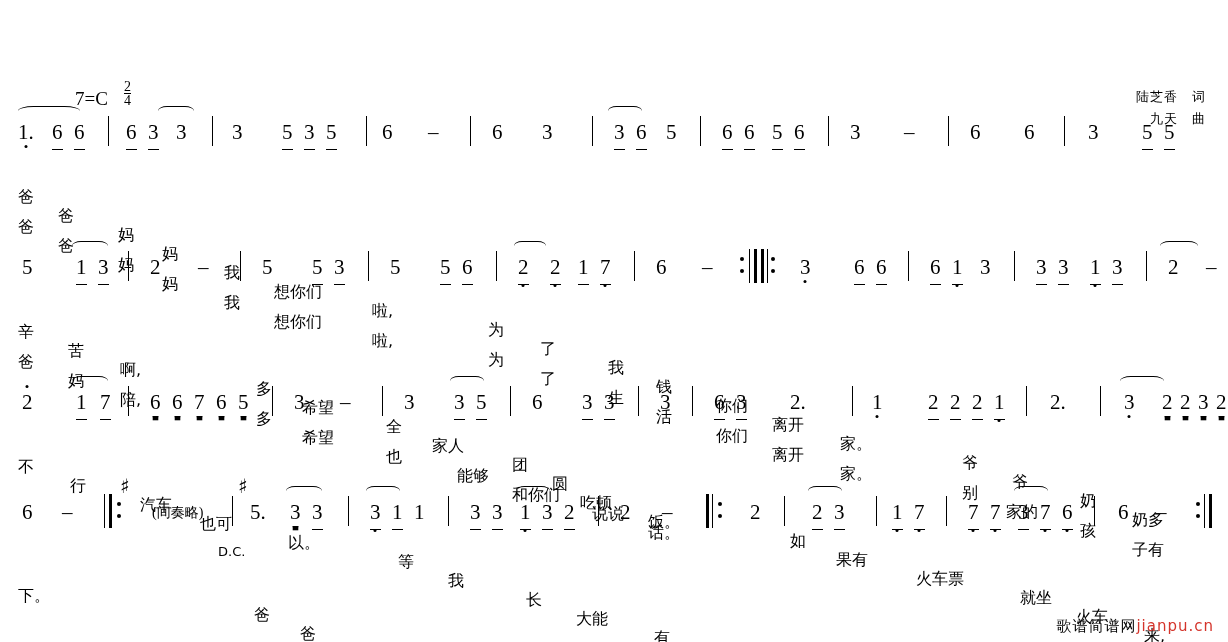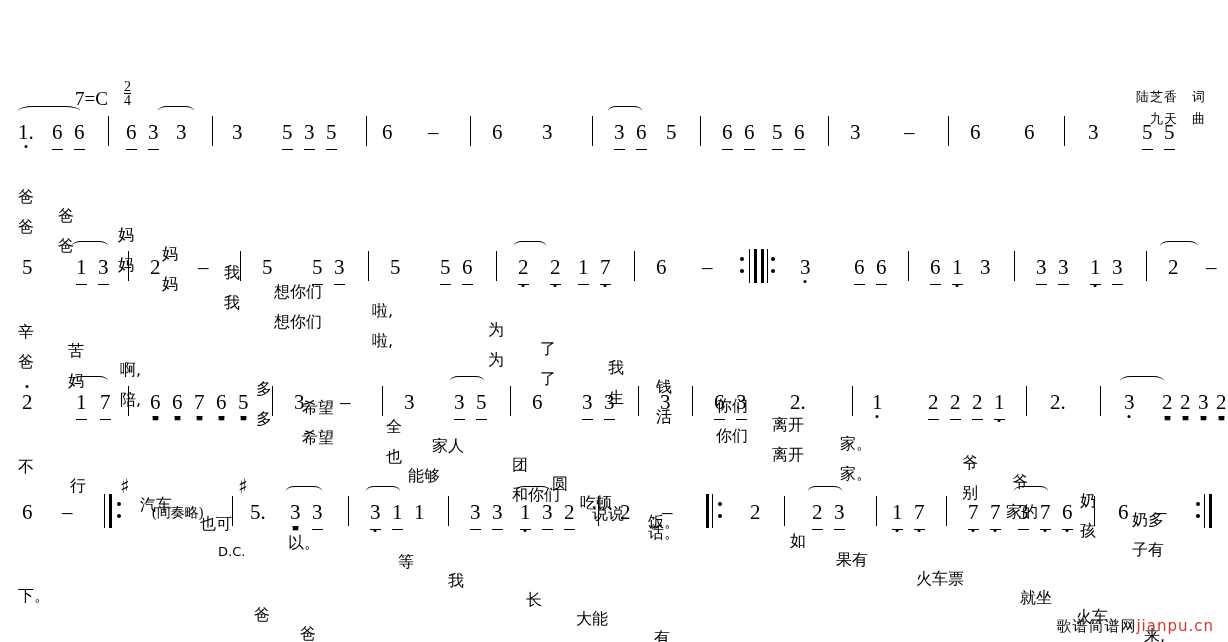--- a/index.html
+++ b/index.html
@@ -290,21 +290,21 @@
       <span class="ly" style="left:1144px;">来,</span>
     </div>
 
     <div class="lyric" style="top:10px;">
       <span class="ly" style="left:18px;">爸</span>
       <span class="ly" style="left:68px;">妈</span>
       <span class="ly" style="left:120px;">陪,</span>
       <span class="ly" style="left:256px;">多</span>
       <span class="ly" style="left:302px;">希望</span>
       <span class="ly" style="left:386px;">也</span>
-      <span class="ly" style="left:408px;">能够</span>
+      <span class="ly" style="left:457px;">能够</span>
       <span class="ly" style="left:512px;">和你们</span>
       <span class="ly" style="left:552px;margin-left:40px;">说说</span>
       <span class="ly" style="left:648px;">话。</span>
     </div>
   </div>
 
   <div class="system sys3">
     <div class="notes">
       <span class="slur" style="left:72px;top:-14px;width:36px;"></span>
       <span class="slur" style="left:450px;top:-14px;width:34px;"></span>

